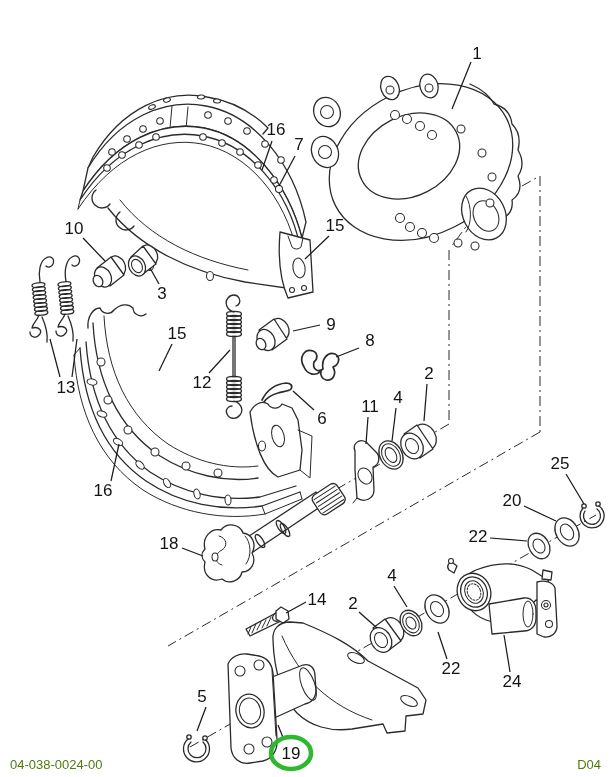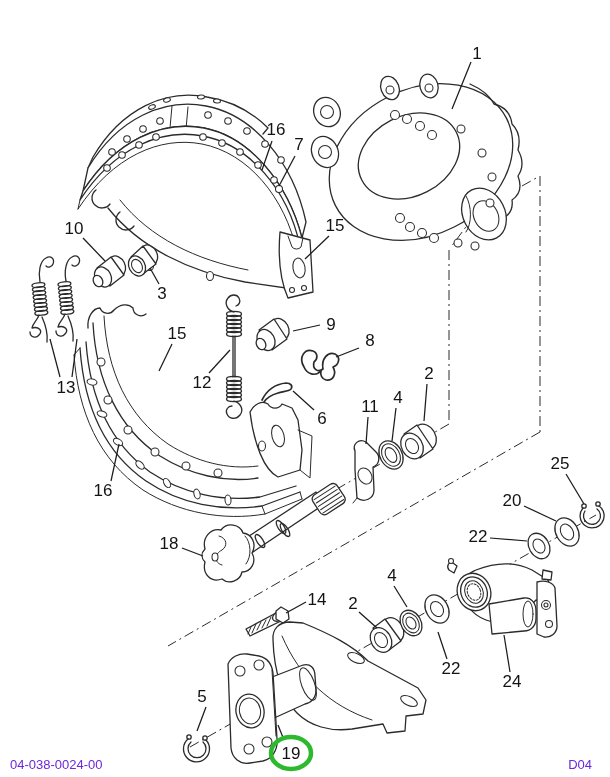--- a/index.html
+++ b/index.html
@@ -7,23 +7,23 @@
         font-family:"Liberation Sans",sans-serif}
   .page svg{position:absolute;left:0;top:0}
   .p  {fill:#fff;stroke:#2b2b2b;stroke-width:1.3;stroke-linejoin:round;stroke-linecap:round}
   .ln {fill:none;stroke:#2b2b2b;stroke-width:1.3;stroke-linejoin:round;stroke-linecap:round}
   .w2 {stroke-width:1.7}
   .thin{stroke-width:1}
   .h  {fill:#fff;stroke:#2b2b2b;stroke-width:1.05}
   .cl {fill:none;stroke:#2b2b2b;stroke-width:1;stroke-dasharray:10 4 2 4}
   .leader{stroke:#1c1c1c;stroke-width:1.25;fill:none}
   text.callout{font:400 17px "Liberation Sans",sans-serif;fill:#131313;text-anchor:middle}
-  .doc-text{position:absolute;font:13px "Liberation Sans",sans-serif;color:#6d28d9;white-space:nowrap}
+  .doc-text{position:absolute;font:13px "Liberation Sans",sans-serif;color:#4d7c0f;white-space:nowrap}
   .doc-left{left:10px;top:757px}
-  .doc-right{right:18px;top:757px}
+  .doc-right{right:9px;top:757px}
 </style>
 </head>
 <body>
 
 <div class="page" style="background: rgb(255, 255, 255);">
 <svg width="610" height="777" viewBox="0 0 610 777">
 
   <g>
     <path class="cl" d="M474,216 L451,247"></path>
     <path class="cl" d="M449,250 L449,424"></path>

